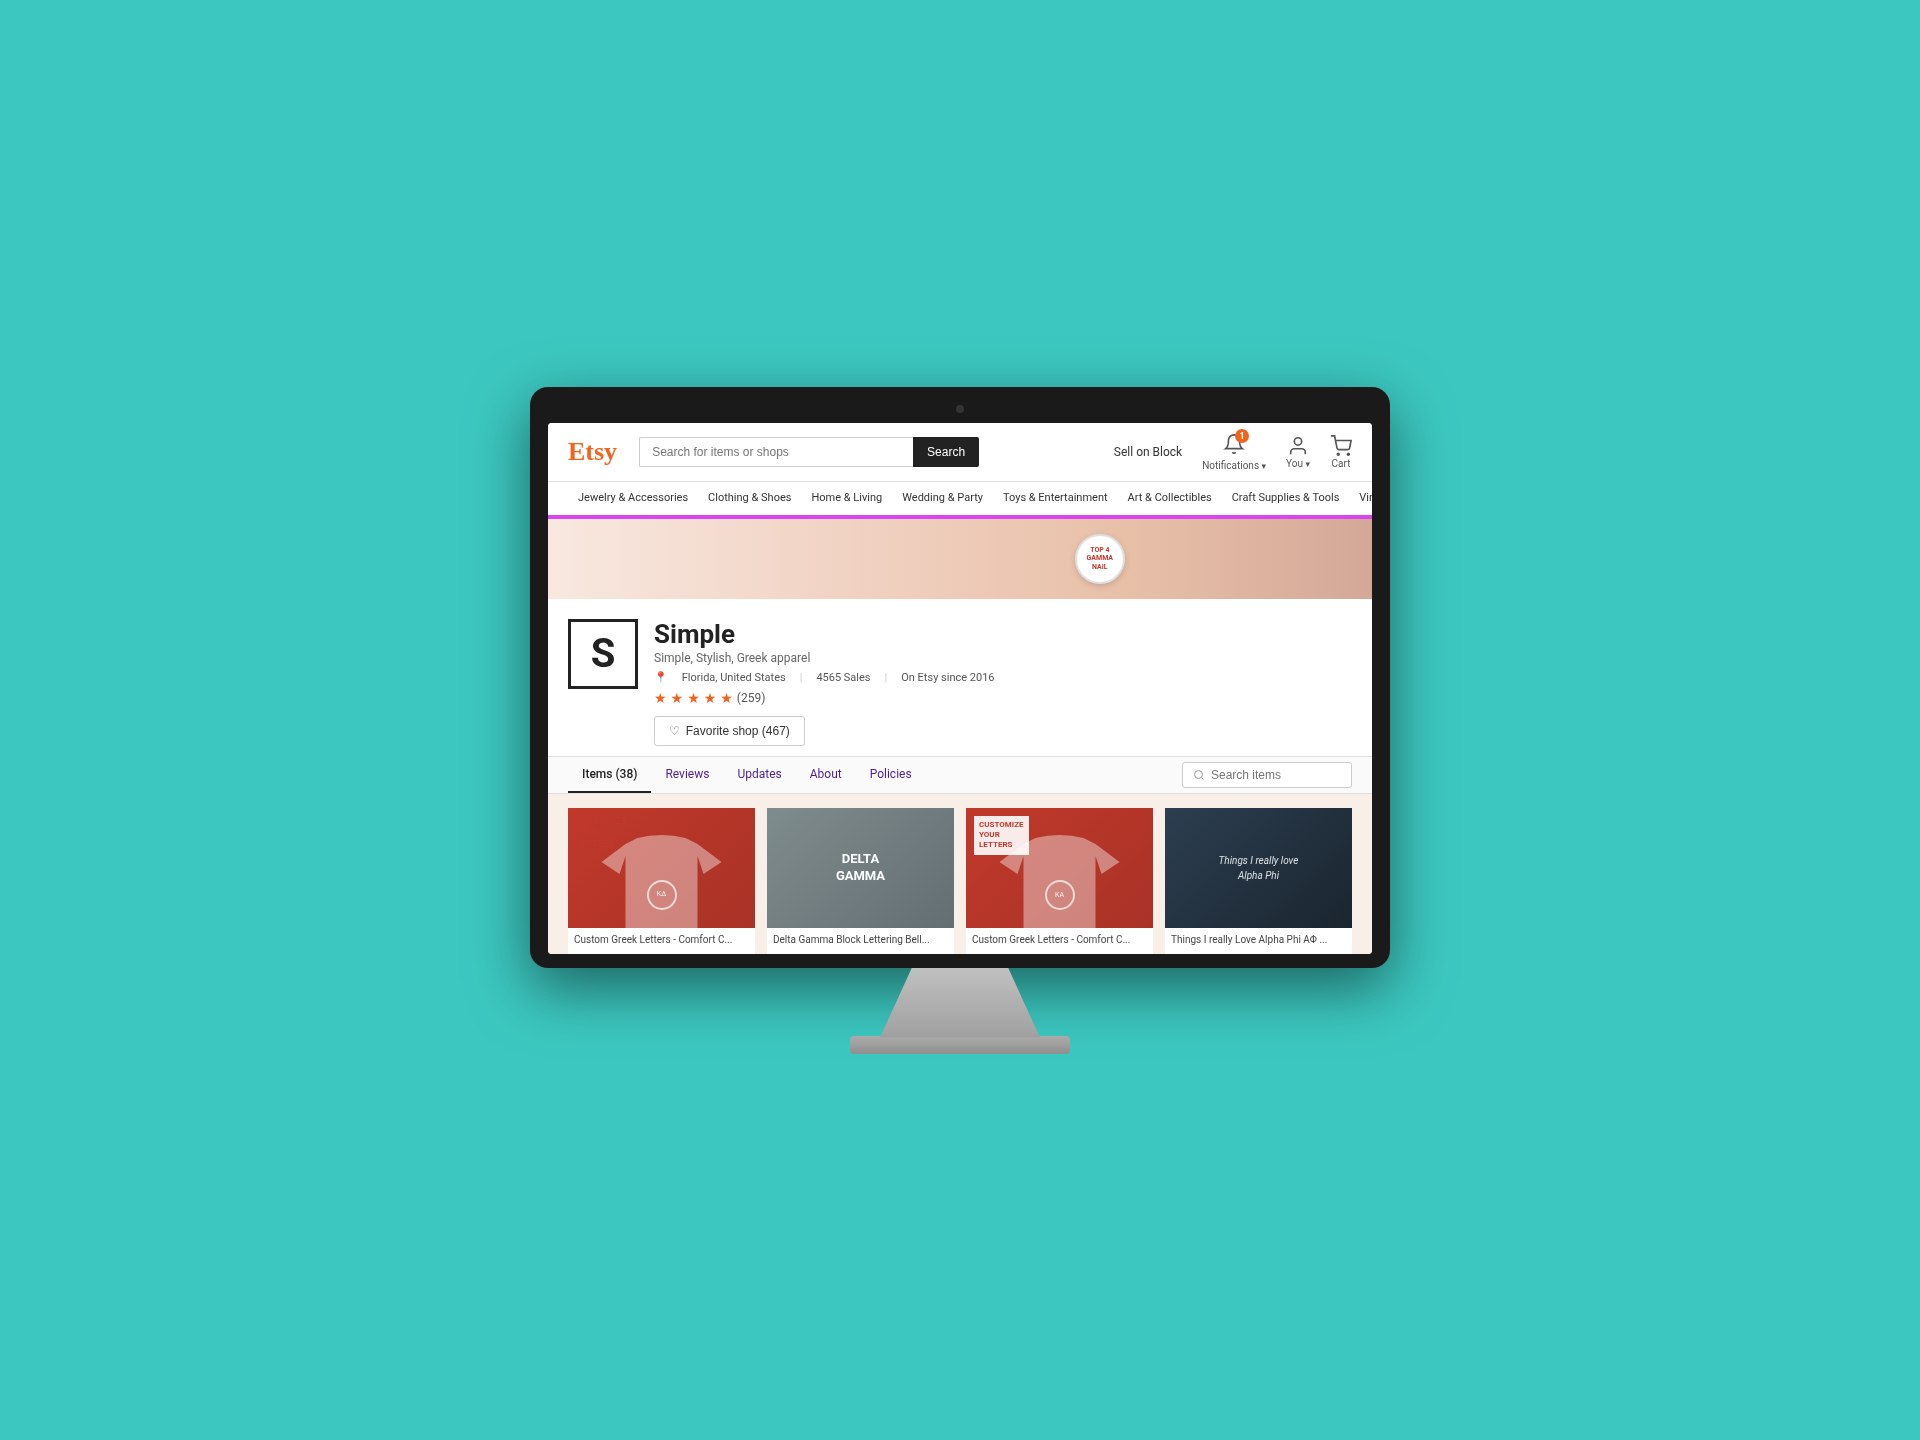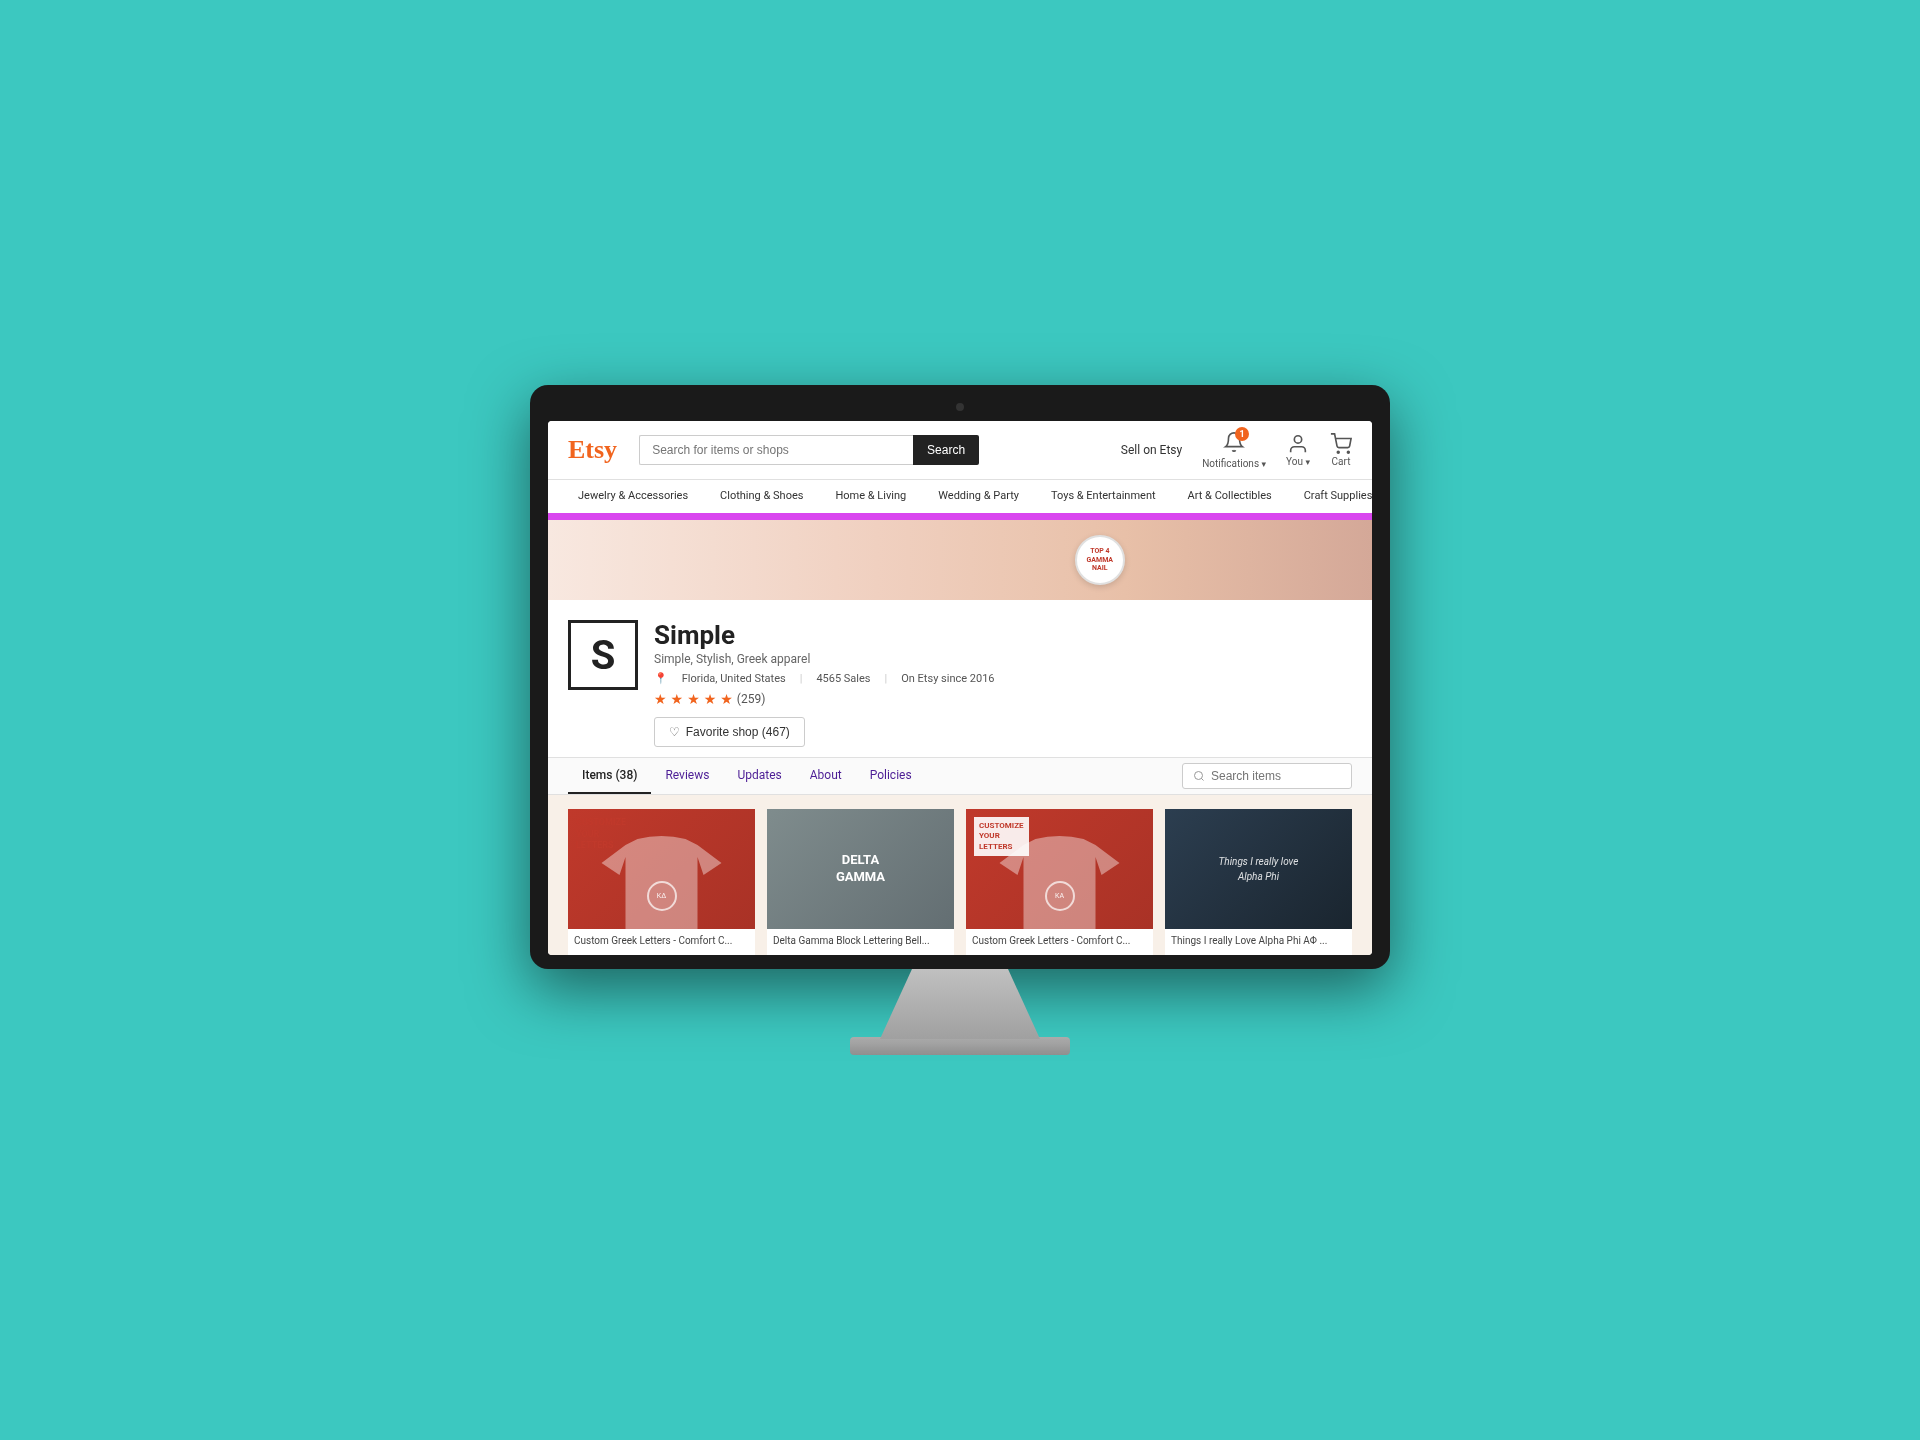--- a/index.html
+++ b/index.html
@@ -153,24 +153,24 @@
       font-size: 9px;
       display: flex;
       align-items: center;
       justify-content: center;
       font-weight: bold;
     }
 
     
     .etsy-nav {
       background: #fff;
-      border-bottom: 7px solid #d946ef;
+      border-bottom: 4px solid #d946ef;
       padding: 0 20px;
       display: flex;
-      gap: 12px;
+      gap: 0;
       overflow: hidden;
     }
 
     .nav-item {
       font-size: 11px;
       color: #333;
       padding: 9px 10px;
       cursor: pointer;
       white-space: nowrap;
       text-decoration: none;
@@ -431,21 +431,21 @@
 
       <div class="etsy-header">
         <span class="etsy-logo">Etsy</span>
 
         <div class="search-container">
           <input class="search-input" type="text" placeholder="Search for items or shops" style="">
           <button class="search-button">Search</button>
         </div>
 
         <div class="header-right">
-          <span class="sell-on-etsy">Sell on Etsy</span>
+          <span class="sell-on-etsy">Sell on Block</span>
 
           <div class="header-icon-group">
             <div style="position:relative;">
               <svg class="icon-svg" viewBox="0 0 24 24" fill="none" stroke="#555" stroke-width="1.8">
                 <path d="M18 8A6 6 0 0 0 6 8c0 7-3 9-3 9h18s-3-2-3-9"></path>
                 <path d="M13.73 21a2 2 0 0 1-3.46 0"></path>
               </svg>
               <span class="notification-badge">1</span>
             </div>
             <span class="header-icon-label">

